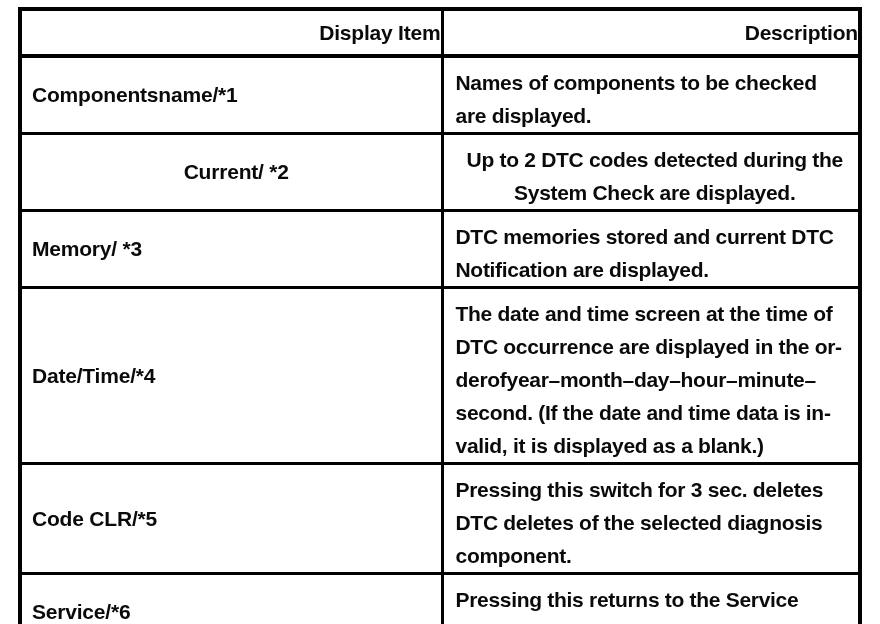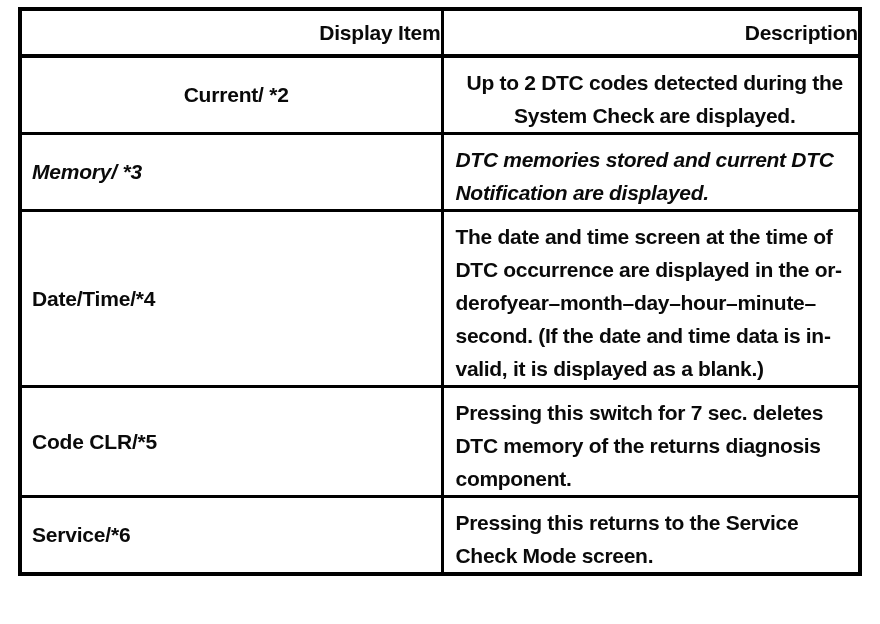--- a/index.html
+++ b/index.html
@@ -56,41 +56,48 @@
     letter-spacing: -0.3px;
     vertical-align: top;
     padding: 8px 4px 0 12px;
   }
   .desc-line {
     line-height: 33px;
     white-space: nowrap;
   }
   tr.row-1 { height: 75px; }
   tr.row-2 { height: 71px; text-align: center; }
-  tr.row-3 { height: 76px; font-style: italic; }
+  tr.row-3 { height: 76px; }
   tr.row-4 { height: 168px; }
   tr.row-5 { height: 100px; }
   tr.row-6 { height: 66px; }
 </style>
 </head>
 <body>
 
 <div class="sheet">
   <table class="doc-table">
     <colgroup>
       <col style="width:422px">
       <col>
     </colgroup>
     <thead>
       <tr>
         <th>Display Item</th>
         <th>Description</th>
       </tr>
     </thead>
     <tbody>
+      <tr class="row-1">
+        <td class="item-cell">Componentsname/*1</td>
+        <td class="desc-cell">
+          <div class="desc-line">Names of components to be checked</div>
+          <div class="desc-line">are displayed.</div>
+        </td>
+      </tr>
       <tr class="row-2">
         <td class="item-cell">Current/ *2</td>
         <td class="desc-cell">
           <div class="desc-line">Up to 2 DTC codes detected during the</div>
           <div class="desc-line">System Check are displayed.</div>
         </td>
       </tr>
       <tr class="row-3">
         <td class="item-cell">Memory/ *3</td>
         <td class="desc-cell">
@@ -104,22 +111,22 @@
           <div class="desc-line">The date and time screen at the time of</div>
           <div class="desc-line">DTC occurrence are displayed in the or-</div>
           <div class="desc-line">derofyear–month–day–hour–minute–</div>
           <div class="desc-line">second. (If the date and time data is in-</div>
           <div class="desc-line">valid, it is displayed as a blank.)</div>
         </td>
       </tr>
       <tr class="row-5">
         <td class="item-cell">Code CLR/*5</td>
         <td class="desc-cell">
-          <div class="desc-line">Pressing this switch for 7 sec. deletes</div>
-          <div class="desc-line">DTC memory of the returns diagnosis</div>
+          <div class="desc-line">Pressing this switch for 3 sec. deletes</div>
+          <div class="desc-line">DTC deletes of the selected diagnosis</div>
           <div class="desc-line">component.</div>
         </td>
       </tr>
       <tr class="row-6">
         <td class="item-cell">Service/*6</td>
         <td class="desc-cell">
           <div class="desc-line">Pressing this returns to the Service</div>
           <div class="desc-line">Check Mode screen.</div>
         </td>
       </tr>

